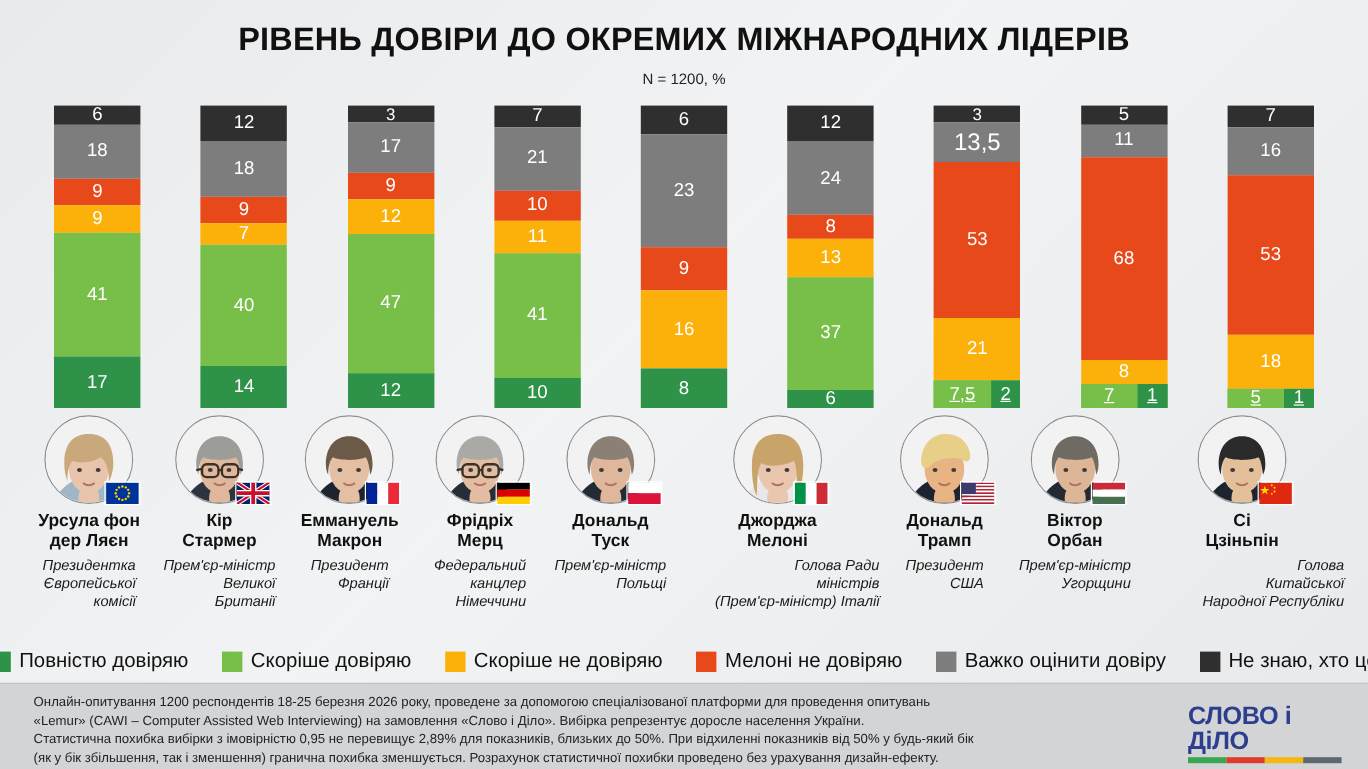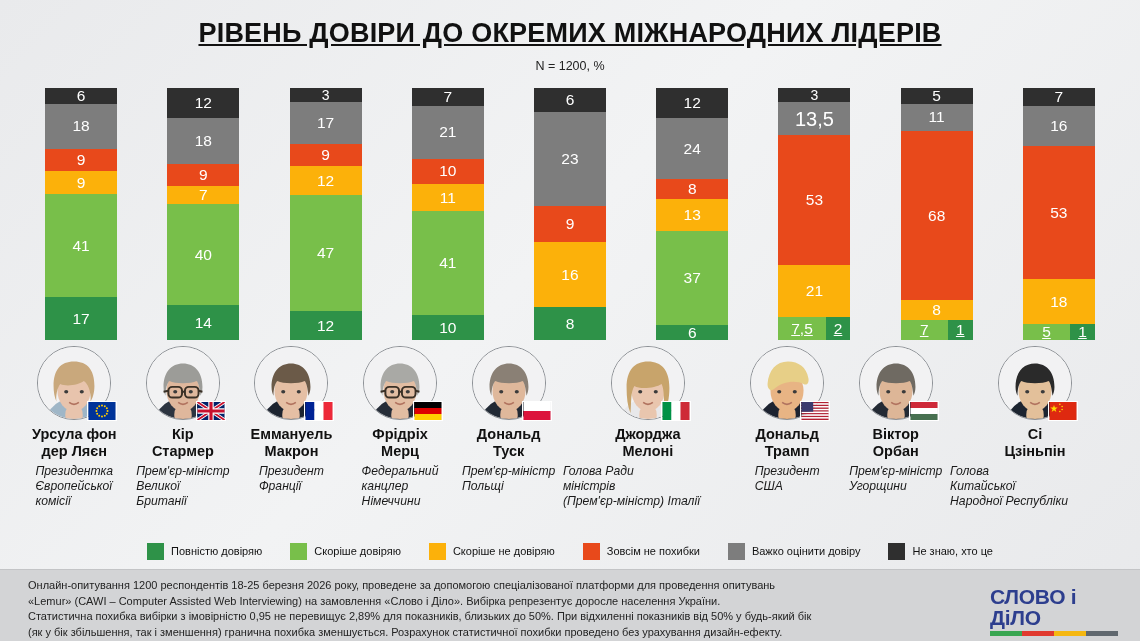--- a/index.html
+++ b/index.html
@@ -9,21 +9,21 @@
     background: linear-gradient(135deg, #e9eaec 0%, #f2f3f4 45%, #e8e9eb 100%);
     overflow: hidden;
     position: relative;
     color: #1a1a1a;
   }
 
   
   #header { text-align: center; padding-top: 20px; }
   #chart-title {
     font-size: 27px; font-weight: bold; letter-spacing: .2px;
-    color: #111; line-height: 1; text-decoration: underline;
+    color: #111; line-height: 1;
   }
   #chart-subtitle {
     font-size: 12.5px; color: #222; margin-top: 12px;
   }
 
   
   #chart-area {
     position: absolute;
     top: 88px; left: 20px; right: 20px;
     height: 252px;
@@ -83,39 +83,39 @@
     overflow: hidden;
   }
   .flag svg { display: block; width: 100%; height: 100%; }
   .pname {
     margin-top: 6px;
     font-size: 14.5px; font-weight: bold; text-align: center;
     line-height: 1.18; color: #111;
   }
   .prole {
     margin-top: 4px;
-    font-size: 12.2px; font-style: italic; text-align: left;
+    font-size: 12.2px; font-style: italic; text-align: right;
     line-height: 1.2; color: #1a1a1a;
     white-space: pre-line;
   }
   .prole.wide { position: relative; width: 170px; }
 
   
   #legend {
     position: absolute;
     top: 536px; left: 0; right: 0; height: 30px;
     display: flex; align-items: center; justify-content: center;
     gap: 0px;
   }
   .legend-item {
     display: flex; align-items: center; gap: 7px;
     margin: 0 14px;
   }
   .legend-swatch { width: 17px; height: 17px; }
-  .legend-label { font-size: 11px; color: #111; white-space: nowrap; }
+  .legend-label { font-size: 17px; color: #111; white-space: nowrap; }
 
   
   #footer {
     position: absolute;
     left: 0; right: 0; bottom: 0; height: 72px;
     background: #d3d4d6;
     border-top: 1px solid #c3c4c6;
   }
   #footer-text {
     position: absolute; left: 28px; top: 8px;
@@ -643,21 +643,21 @@
     <div class="legend-item">
       <div class="legend-swatch" style="background: rgb(120, 191, 74);"></div>
       <div class="legend-label">Скоріше довіряю</div>
     </div>
     <div class="legend-item">
       <div class="legend-swatch" style="background: rgb(252, 177, 10);"></div>
       <div class="legend-label">Скоріше не довіряю</div>
     </div>
     <div class="legend-item">
       <div class="legend-swatch" style="background: rgb(232, 73, 27);"></div>
-      <div class="legend-label">Зовсім не похибки</div>
+      <div class="legend-label">Мелоні не довіряю</div>
     </div>
     <div class="legend-item">
       <div class="legend-swatch" style="background: rgb(125, 125, 125);"></div>
       <div class="legend-label">Важко оцінити довіру</div>
     </div>
     <div class="legend-item">
       <div class="legend-swatch" style="background: rgb(47, 47, 47);"></div>
       <div class="legend-label">Не знаю, хто це</div>
     </div>
   </div>

